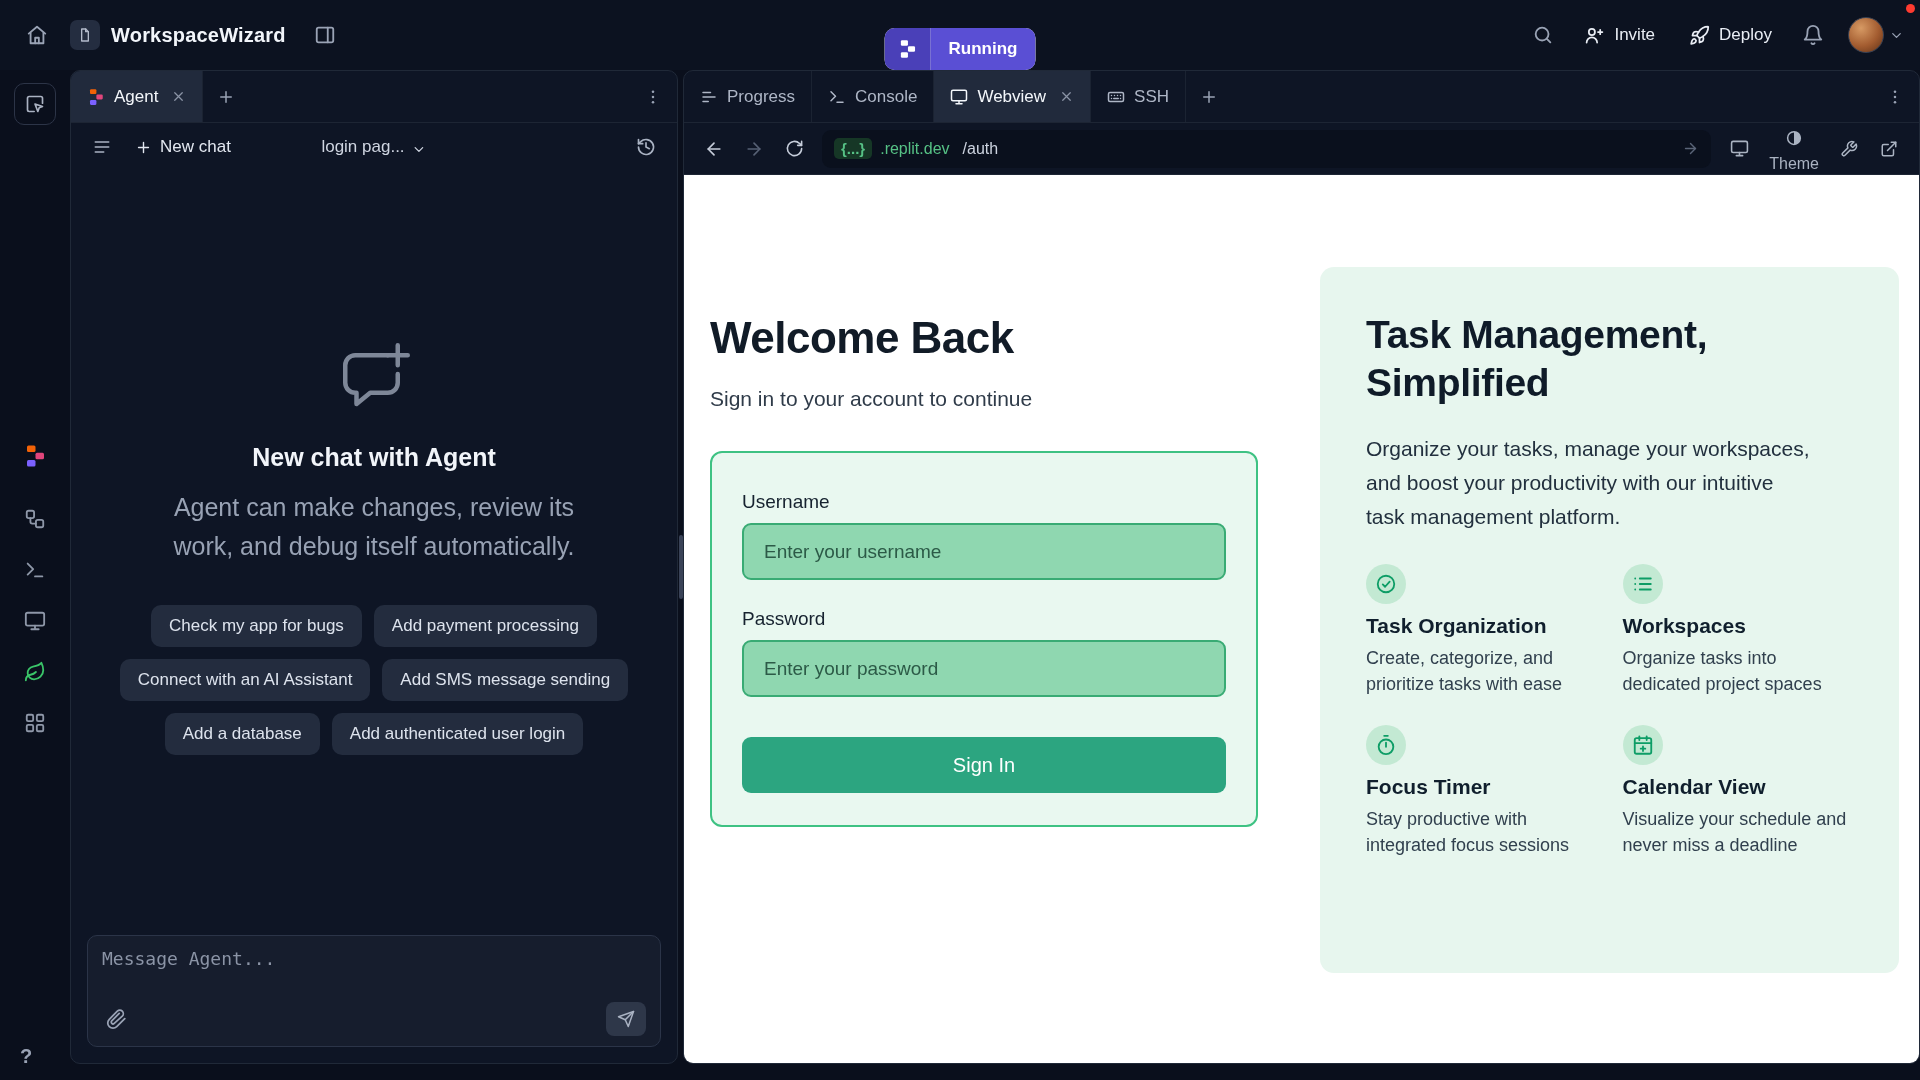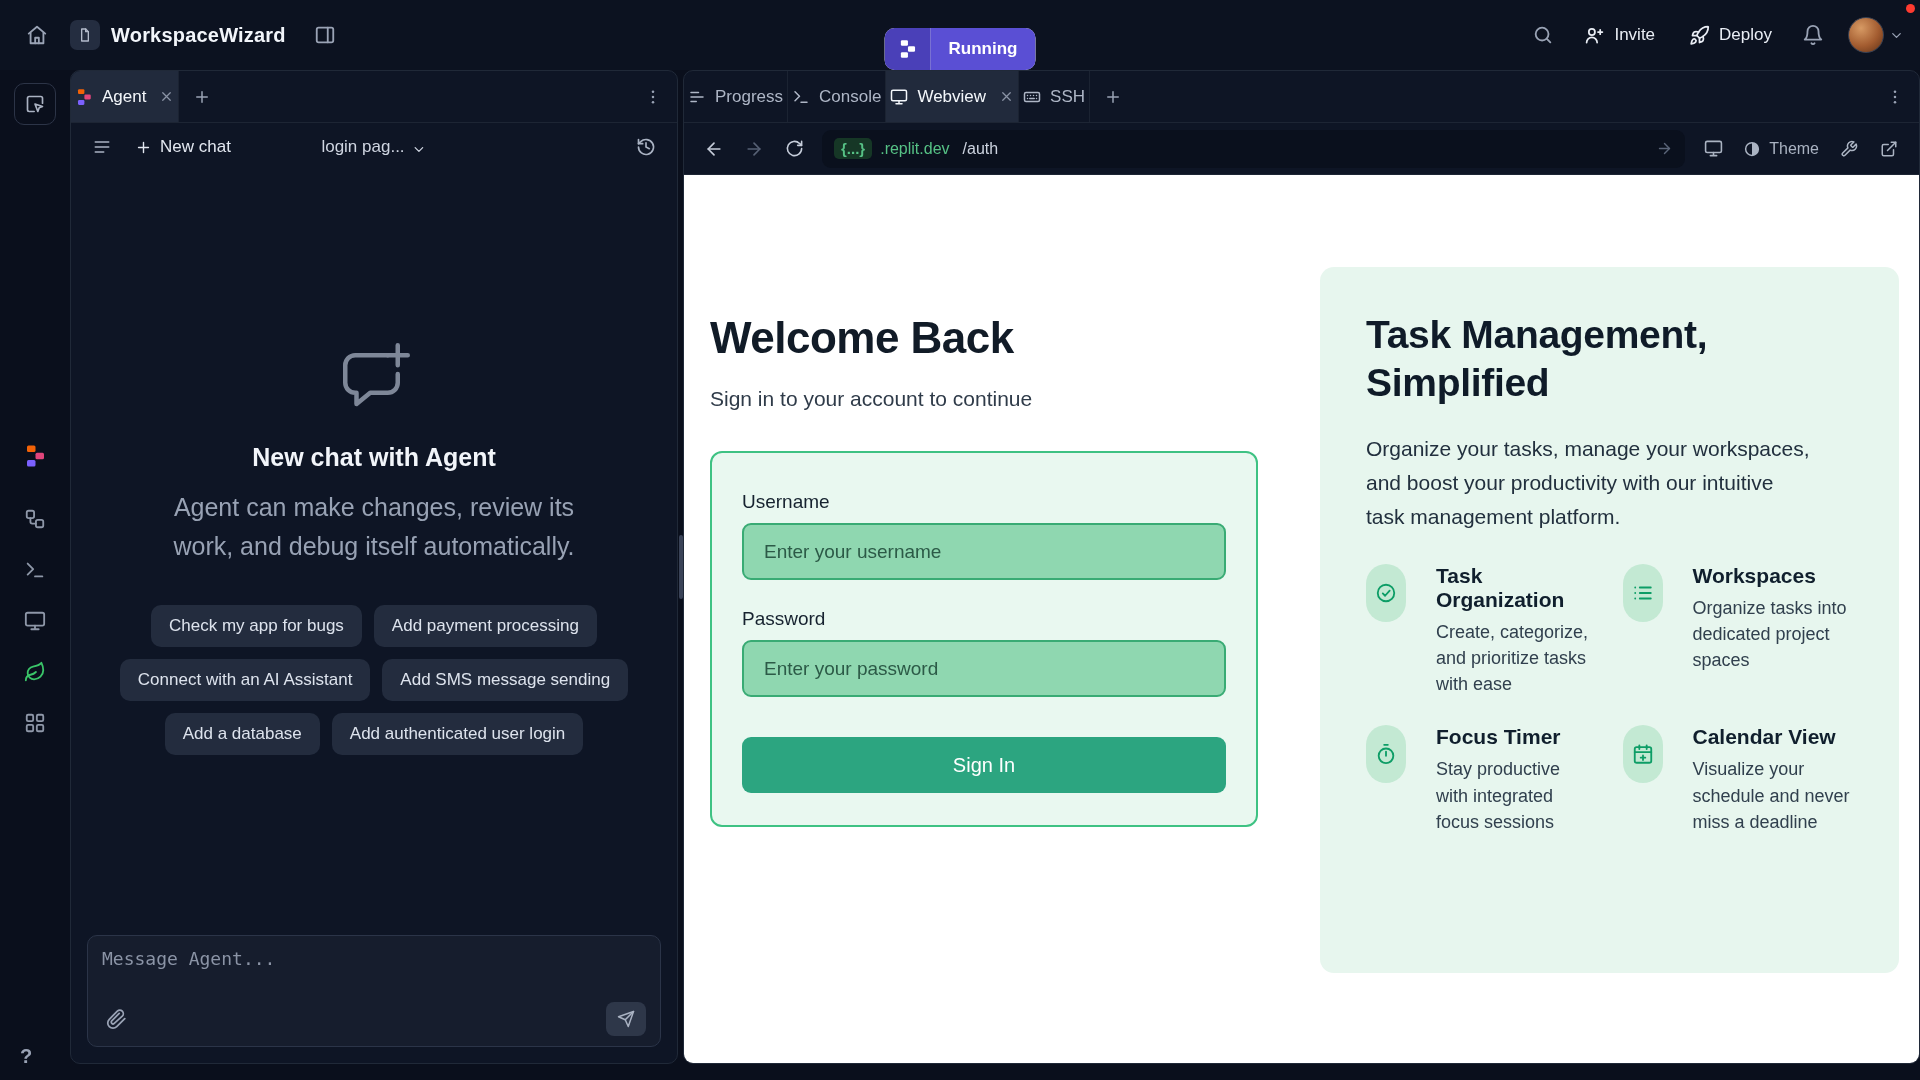--- a/index.html
+++ b/index.html
@@ -39,21 +39,21 @@
   .pane-btn { width:42px; height:42px; border:1px solid #2c3447; border-radius:10px; background:transparent; color:#aab2c2; display:flex; align-items:center; justify-content:center; }
   .iconbar-group { margin:auto 0; display:flex; flex-direction:column; align-items:center; gap:13px; }
   .ib-btn { width:42px; height:38px; display:flex; align-items:center; justify-content:center; background:none; border:none; border-radius:10px; color:#8e97a8; }
   .ib-btn.agent-logo { margin-bottom:12px; }
   .ib-btn.green { color:#3ac569; }
   .help-btn { position:absolute; left:20px; bottom:12px; background:none; border:none; color:#9aa3b5; font-size:20px; font-weight:700; }
 
   
   .panel { background:#0e1525; border:1px solid #202938; border-radius:10px; display:flex; flex-direction:column; min-width:0; overflow:hidden; }
   .tabbar { flex:0 0 52px; display:flex; align-items:stretch; border-bottom:1px solid #1d2534; }
-  .tab { display:flex; align-items:center; gap:9px; padding:0 4px; font-size:17px; color:#aeb6c6; background:transparent; border:none; border-right:1px solid #1b2332; }
+  .tab { display:flex; align-items:center; gap:9px; padding:0 16px; font-size:17px; color:#aeb6c6; background:transparent; border:none; border-right:1px solid #1b2332; }
   .tab.active { background:#212a3c; color:#f4f7fb; }
   .tab-close { display:flex; margin-left:4px; color:#8b94a6; }
   .tab-add { width:46px; display:flex; align-items:center; justify-content:center; background:none; border:none; color:#9aa3b5; }
   .kebab-btn { margin-left:auto; width:48px; display:flex; align-items:center; justify-content:center; background:none; border:none; color:#9aa3b5; }
 
   
   .agent-panel { flex:0 0 608px; width:608px; }
   .chat-header { position:relative; flex:0 0 48px; display:flex; align-items:center; padding:0 12px; gap:4px; }
   .chat-list-btn { width:38px; height:38px; display:flex; align-items:center; justify-content:center; background:none; border:none; color:#aab3c3; border-radius:8px; }
   .new-chat-btn { display:flex; align-items:center; gap:8px; background:none; border:none; color:#e2e7f0; font-size:17px; padding:8px 10px; border-radius:8px; }
@@ -81,40 +81,40 @@
   
   .webview-panel { flex:1; }
   .urlbar { flex:0 0 52px; display:flex; align-items:center; padding:0 10px; border-bottom:1px solid #1d2534; }
   .nav-btn { width:40px; height:40px; display:flex; align-items:center; justify-content:center; background:none; border:none; color:#c6cdda; border-radius:8px; }
   .nav-btn.disabled { color:#566074; }
   .url-pill { flex:1; min-width:0; height:38px; margin:0 8px; background:#0a101d; border-radius:9px; display:flex; align-items:center; padding:0 12px; gap:8px; cursor:text; }
   .domain-chip { background:#163726; color:#56c185; border-radius:5px; padding:2px 7px; font-size:15px; font-weight:700; }
   .domain-text { color:#56c185; font-size:16px; }
   .path-text { color:#cdd4e0; font-size:16px; margin-left:5px; }
   .url-go { margin-left:auto; color:#5a6478; display:flex; }
-  .theme-btn { display:flex; align-items:center; gap:8px; height:40px; padding:0 10px; background:none; border:none; color:#aab3c2; font-size:16px; }
+  .theme-btn { display:flex; align-items:center; gap:8px; height:40px; padding:0 10px; background:none; border:none; color:#aab3c2; font-size:16px;flex-direction:column; }
 
   
   .webview-content { flex:1; min-height:0; background:#ffffff; color:#16212e; display:flex; gap:62px; padding:0 20px 0 26px; overflow:hidden; }
   .auth-col { flex:0 0 548px; width:548px; padding-top:138px; }
   .auth-col h1 { font-size:44px; font-weight:800; color:#111b27; letter-spacing:-.5px; }
   .auth-sub { margin-top:24px; font-size:21px; color:#2f3b49; }
   .login-card { margin-top:40px; background:#e9f8f0; border:2px solid #3ec283; border-radius:12px; padding:38px 30px 32px; }
   .field-label { display:block; font-size:19px; font-weight:500; color:#16222f; }
   .text-input { margin-top:10px; width:100%; height:57px; background:#8fd7b0; border:2px solid #39ab74; border-radius:9px; padding:0 20px; font-size:19px; color:#173a2c; font-family:inherit; outline:none; }
   .text-input::placeholder { color:#2c5a47; }
   .field.password { margin-top:28px; }
   .signin-btn { margin-top:40px; width:100%; height:56px; background:#2ca580; border:none; border-radius:9px; color:#ffffff; font-size:20px; font-weight:500; }
   .signup-text { margin-top:32px; text-align:center; font-size:19px; color:#1c2a3a; cursor:pointer; }
 
   .promo-card { flex:1; margin-top:92px; height:706px; background:#e7f6ee; border-radius:14px; padding:44px 46px; }
   .promo-card h2 { font-size:39px; font-weight:800; color:#0f1b28; line-height:1.22; letter-spacing:-.3px; max-width:440px; }
   .promo-desc { margin-top:26px; font-size:21px; line-height:1.62; color:#22303e; max-width:448px; }
   .features { margin-top:30px; display:grid; grid-template-columns:1fr 1fr; gap:28px 26px; }
-  .feature { display:flex; gap:30px; align-items:flex-start; }
+  .feature { display:flex; gap:10px; align-items:flex-start;flex-direction:column; }
   .feature-icon { flex:0 0 40px; width:40px; height:58px; border-radius:20px; background:#c3e9d3; color:#0d9d66; display:flex; align-items:center; justify-content:center; }
   .feature h3 { font-size:21px; font-weight:700; color:#101f2d; }
   .feature p { margin-top:7px; font-size:18px; line-height:1.45; color:#31404e; }
 </style>
 </head>
 <body>
 
 <div class="screen">
 
   <header class="topbar">

